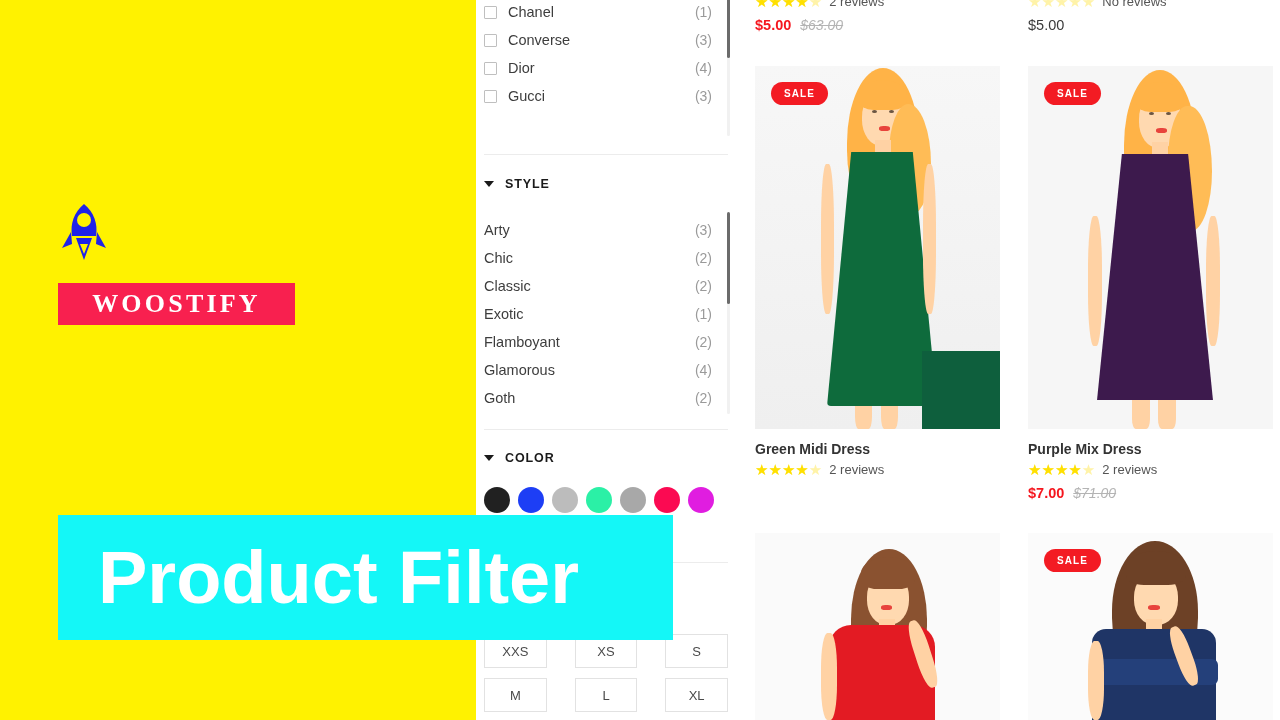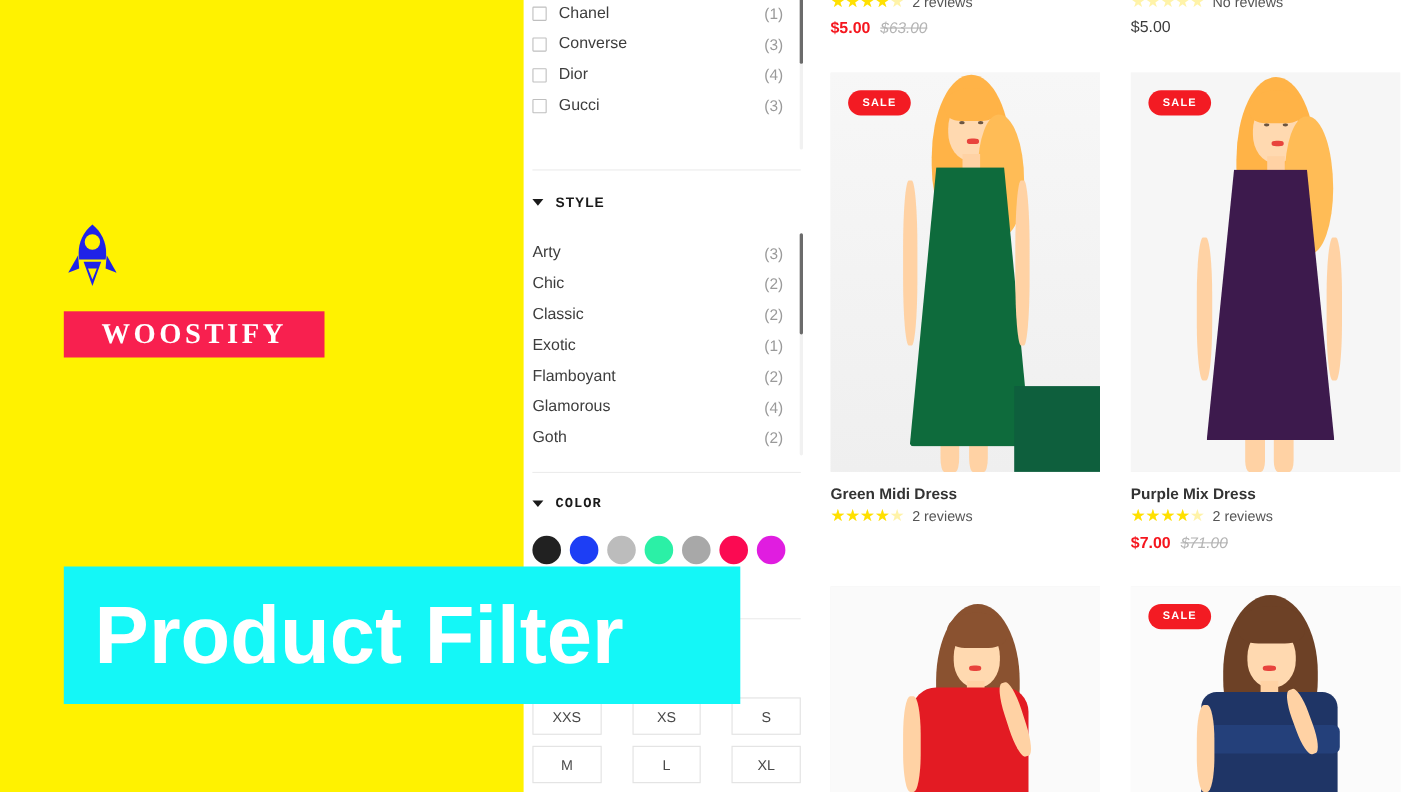--- a/index.html
+++ b/index.html
@@ -43,21 +43,21 @@
     line-height:1;
   }
   #headline-smart{
     left:58px; top:358px; width:268px; height:127px;
     padding-left:20px;
   }
   #headline-smart span{ font-size:78px; letter-spacing:-1px; }
 
   #headline-product-filter{
     left:58px; top:515px; width:615px; height:125px;
-    padding-left:28px;
+    padding-left:40px;
   }
   #headline-product-filter span{ font-size:74px; letter-spacing:0px; }
 
   
   #filter-sidebar{
     position:absolute; left:476px; top:0; width:276px; height:612px;
     background:#ffffff; z-index:2;
     padding:0 24px 0 8px;
   }
 
@@ -285,21 +285,21 @@
       <span class="lbl">Goth</span>
       <span class="cnt">(2)</span>
     </div>
 
     <div class="scroll-track" style="top:-4px; height:202px;"></div>
     <div class="scroll-thumb" style="top:-4px; height:92px;"></div>
   </div>
 
   <div class="divider" style="position:absolute; left:8px; top:429px; width:244px;"></div>
 
-  <div class="section-head" style="position:absolute; left:8px; top:451px;font-family:Liberation Mono, monospace;">
+  <div class="section-head" style="position:absolute; left:8px; top:451px;">
     <span class="caret"></span>
     <span>COLOR</span>
   </div>
 
   <div id="color-swatches" style="position:absolute; left:8px; top:487px;">
     <span class="swatch" style="background:#212121;"></span>
     <span class="swatch" style="background:#1d3ef5;"></span>
     <span class="swatch" style="background:#bcbcbc;"></span>
     <span class="swatch" style="background:#2bf0a6;"></span>
     <span class="swatch" style="background:#a8a8a8;"></span>

